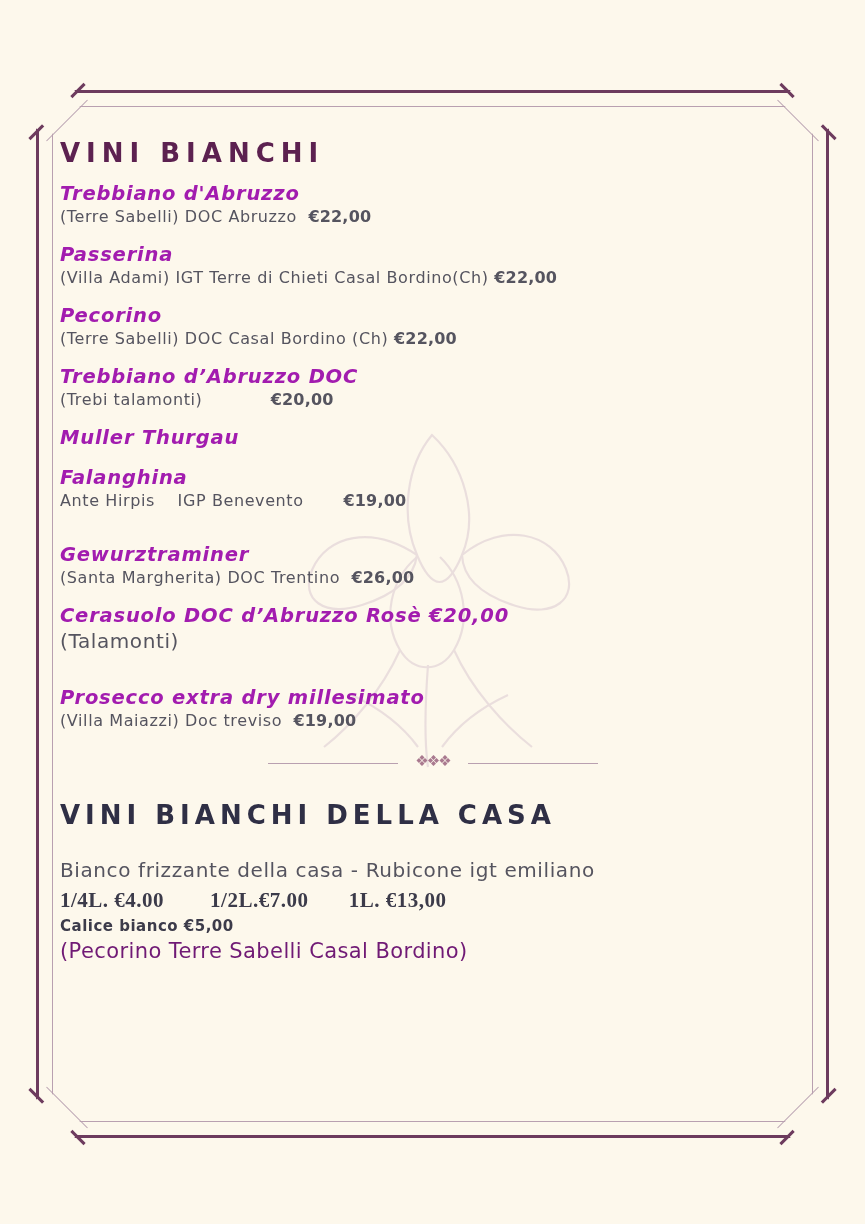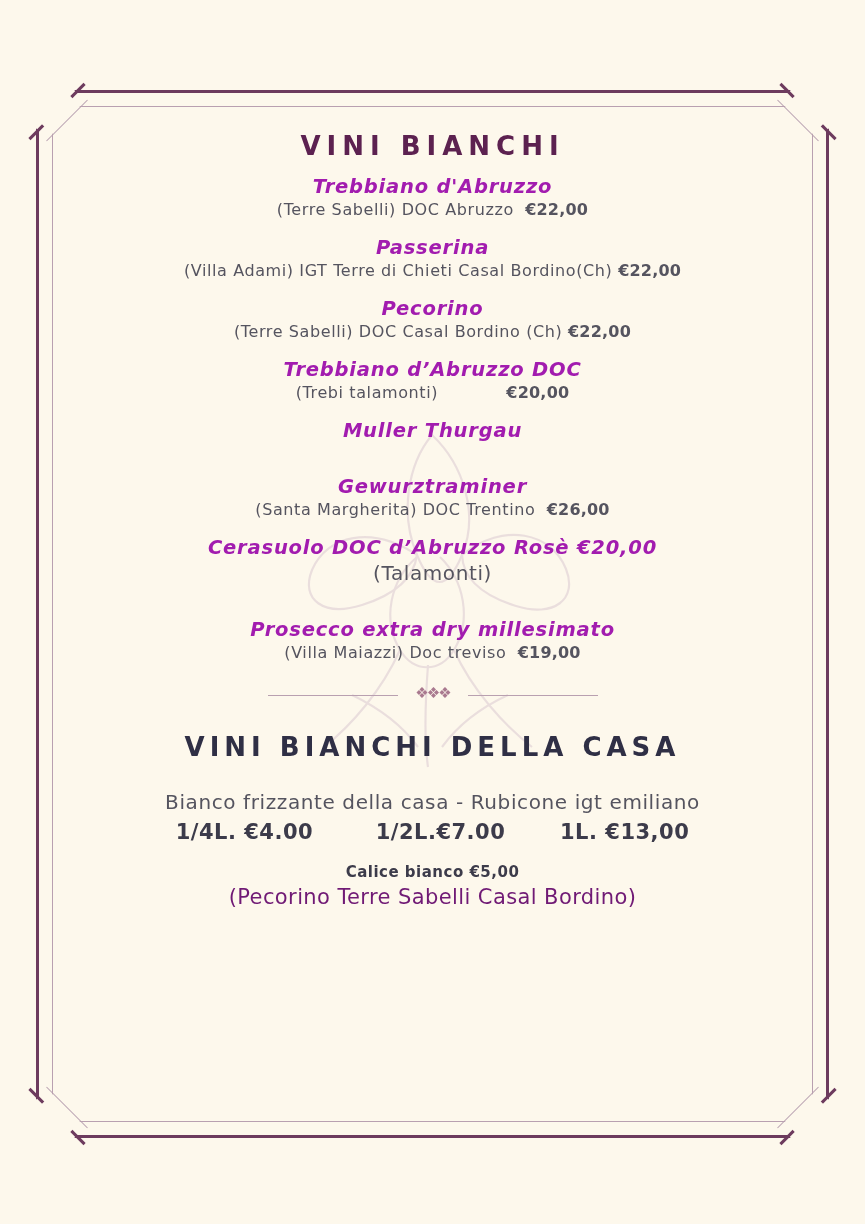--- a/index.html
+++ b/index.html
@@ -90,23 +90,23 @@
     width: 400px;
     height: 400px;
     opacity: 0.5;
     pointer-events: none;
   }
 
   
   .content {
     position: absolute;
     left: 60px;
-    top: 117px;
+    top: 124px;
     width: 745px;
-    text-align: center;
+    text-align: left;
   }
 
   .section-title {
     font-size: 26px;
     font-weight: bold;
     letter-spacing: 6px;
     color: #5c2150;
     margin-top: 14px;
     margin-bottom: 14px;
   }
@@ -177,22 +177,23 @@
     letter-spacing: 0.6px;
     color: #55545f;
     margin-bottom: 6px;
     margin-top: 28px;
   }
   .house-prices {
     font-size: 21px;
     font-weight: bold;
     letter-spacing: 0.5px;
     color: #3c3b4a;
-    margin-bottom: 19px;
+    margin-bottom: 4px;
     white-space: pre;
+    font-family: Liberation Serif, serif;
   }
   .house-calice {
     font-size: 15px;
     font-weight: bold;
     letter-spacing: 0.5px;
     color: #3c3b4a;
     margin-bottom: 4px;
   }
   .house-note {
     font-size: 21px;
@@ -260,20 +261,24 @@
 
   <div class="wine">
     <div class="wine-name">Trebbiano d’Abruzzo DOC</div>
     <div class="wine-desc"><span>(Trebi talamonti)            </span><span class="price">€20,00</span></div>
   </div>
 
   <div class="wine">
     <div class="wine-name">Muller Thurgau</div>
   </div>
 
+  <div class="wine">
+    <div class="wine-name">Falanghina</div>
+    <div class="wine-desc"><span>Ante Hirpis    IGP Benevento       </span><span class="price">€19,00</span></div>
+  </div>
 
   <div class="spacer"></div>
 
   <div class="wine">
     <div class="wine-name">Gewurztraminer</div>
     <div class="wine-desc"><span>(Santa Margherita) DOC Trentino  </span><span class="price">€26,00</span></div>
   </div>
 
   <div class="wine">
     <div class="wine-name">Cerasuolo DOC d’Abruzzo Rosè      €20,00</div>

